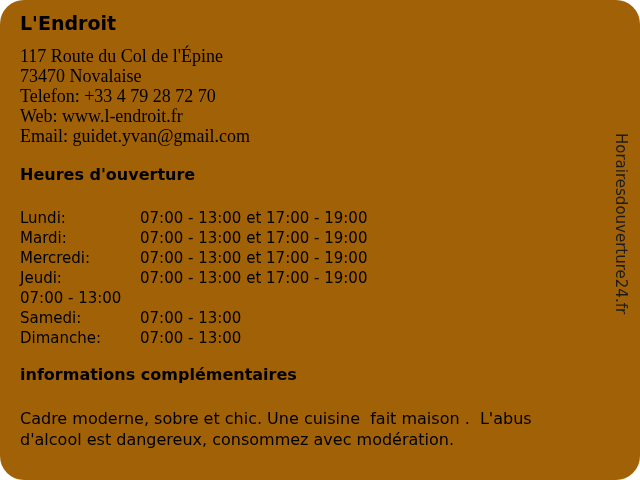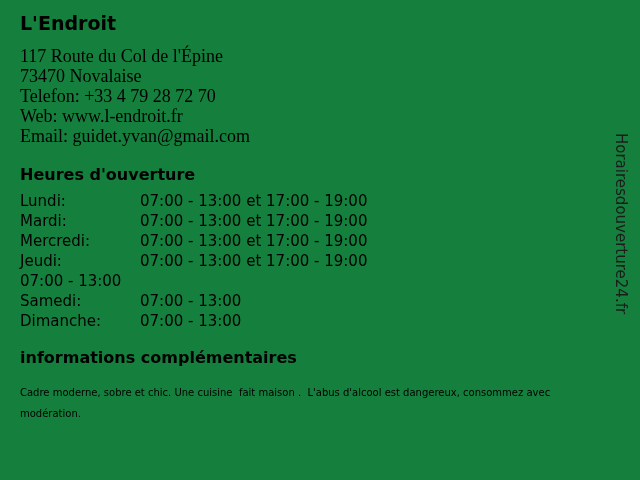--- a/index.html
+++ b/index.html
@@ -5,23 +5,24 @@
   html, body {
     margin: 0;
     padding: 0;
     background: #ffffff;
   }
   .page {
     position: relative;
     width: 640px;
     height: 480px;
     overflow: hidden;
-    background: #15803d;
+    background: #a16207;
     color: #000000;
     font-family: "DejaVu Sans", "Liberation Sans", sans-serif;
+    border-radius: 24px;
   }
   .content {
     position: absolute;
     top: 0;
     left: 0;
     width: 600px;
     padding: 12px 0 0 20px;
     box-sizing: border-box;
   }
   .business-name {
@@ -36,36 +37,36 @@
     font-family: Liberation Serif, serif;
   }
   .contact-line { white-space: nowrap; }
   .section-heading {
     font-size: 16px;
     line-height: 19px;
     font-weight: bold;
     margin: 19px 0 0 0;
   }
   .hours-table {
-    margin-top: 7px;
+    margin-top: 24px;
     font-size: 15px;
     line-height: 20px;
   }
   .hours-row { display: flex; }
   .hours-day {
     display: inline-block;
     width: 120px;
     flex: 0 0 120px;
   }
   .hours-times { white-space: nowrap; }
   .info-heading { margin-top: 17px; }
   .info-text {
-    margin-top: 15px;
+    margin-top: 24px;
     width: 575px;
-    font-size: 10px;
+    font-size: 16px;
     line-height: 21px;
     white-space: pre-wrap;
   }
   .site-branding {
     position: absolute;
     top: 133px;
     right: 10px;
     writing-mode: vertical-rl;
     font-size: 15px;
     color: #1c1c1c;

